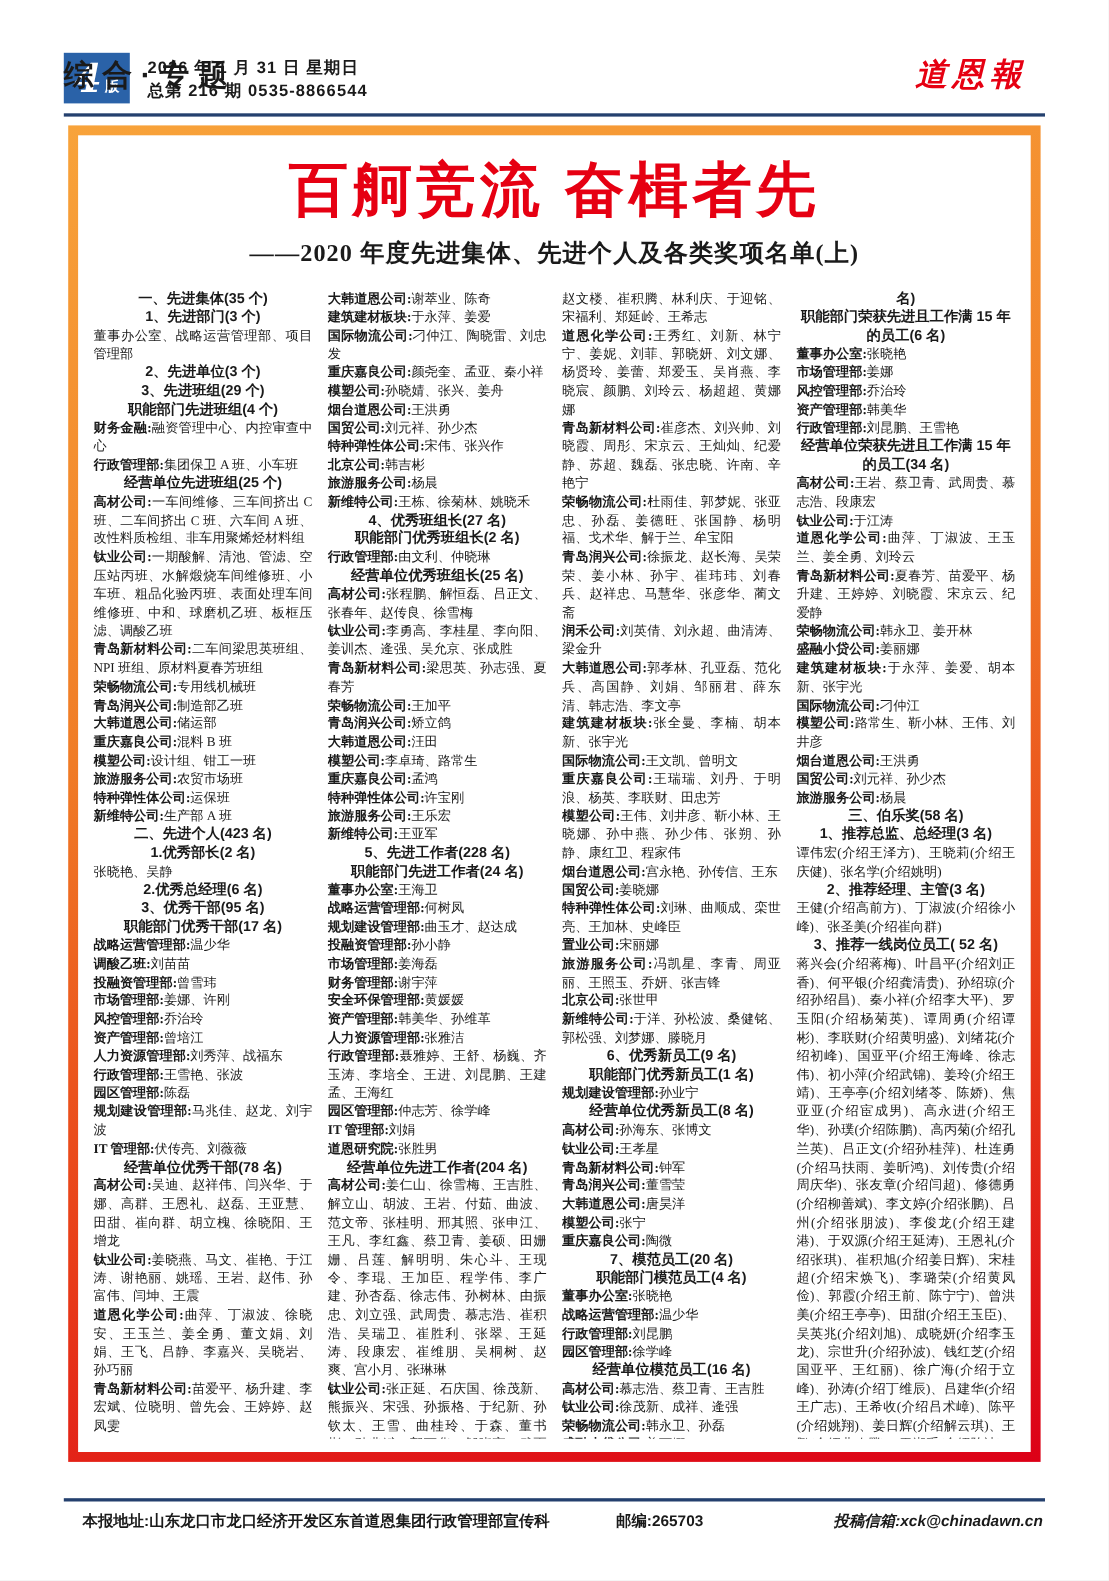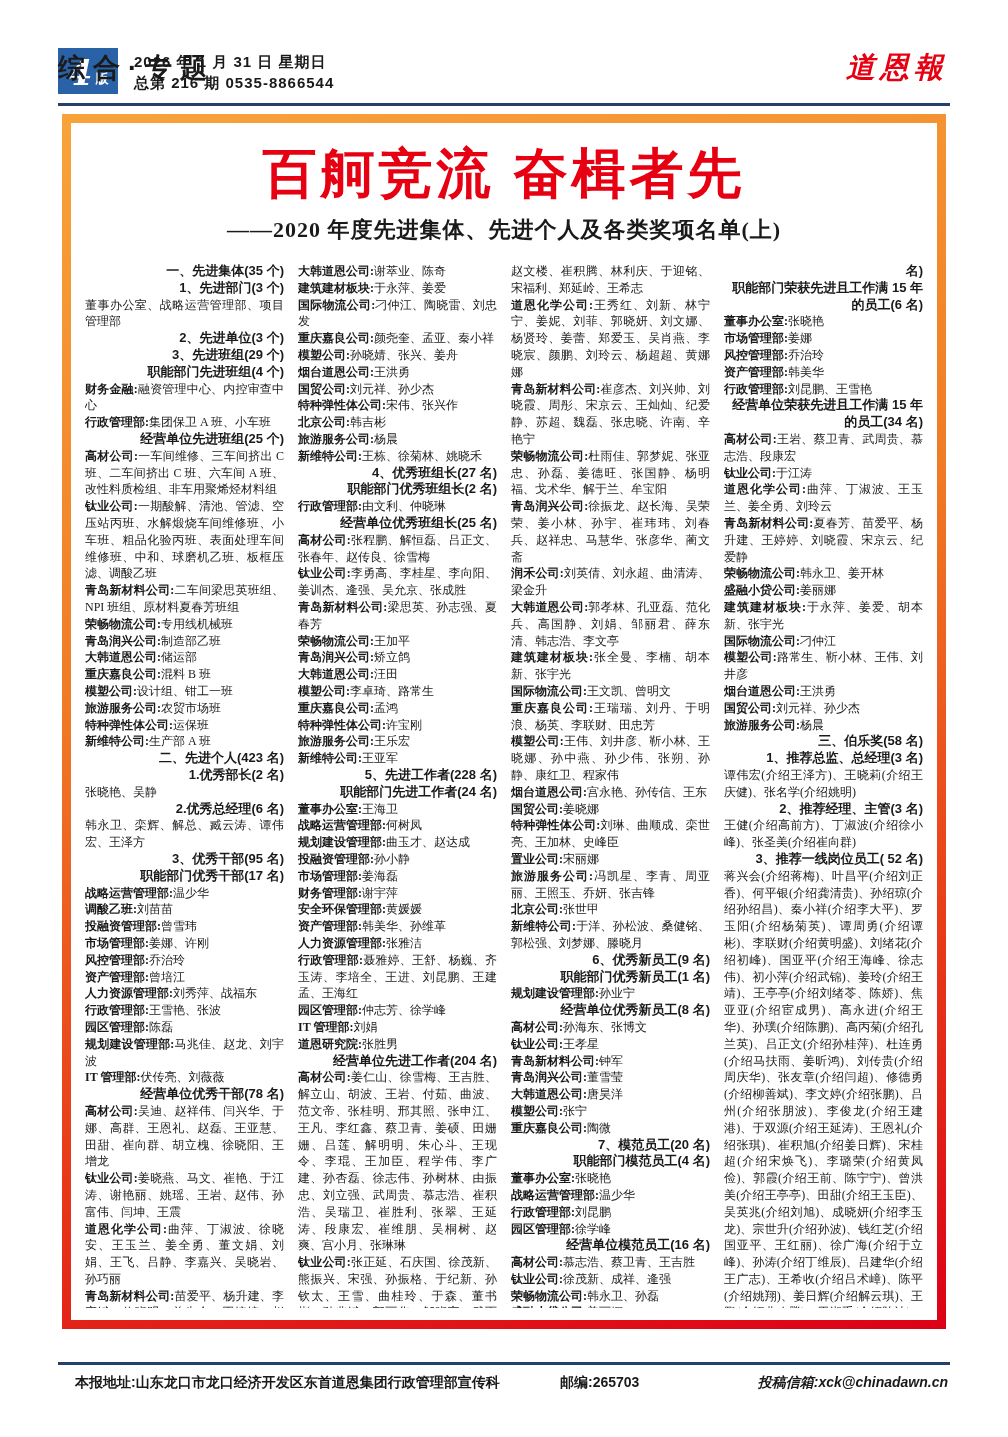--- a/index.html
+++ b/index.html
@@ -14,39 +14,39 @@
   .page-badge {
     position:absolute; left:0; top:3px; width:60px; height:46px;
     background:var(--badge-blue,#2a62a8); color:#fff; display:flex;
     align-items:flex-end; justify-content:center; gap:3px; padding-bottom:4px;
   }
   .page-badge .num { font:italic 700 36px/1 "DejaVu Serif", serif; }
   .page-badge .ban { font:700 13px/1.2 "Liberation Sans", sans-serif; padding-bottom:3px; }
   .hdr-dates { position:absolute; left:76px; top:6px; font:700 15px/21px "Liberation Sans", sans-serif; letter-spacing:1px; }
   .hdr-center { position:absolute; left:0; right:0; top:10px; text-align:left;
     font:900 27px/1 "Liberation Sans", sans-serif; letter-spacing:8px; }
-  .masthead { position:absolute; right:2px; top:8px; color:var(--red,#e60012);
+  .masthead { position:absolute; right:16px; top:8px; color:var(--red,#e60012);
     font:italic 700 29px/1 "DejaVu Serif", serif; letter-spacing:5px;margin-left:42px; }
   .hdr-rule { position:absolute; left:58px; right:58px; top:103px; height:3px; background:var(--navy,#24406e); }
   
   .frame {
     position:absolute; left:62px; top:114px; width:884px; height:1215px;
     background:linear-gradient(165deg,#f8a33a 0%,#f07c26 40%,#e83c18 72%,#dc0017 100%);
     padding:9px;
   }
   .frame-inner { background:#fff; width:100%; height:100%; padding:22px 14px 12px 14px;
     display:flex; flex-direction:column; }
   .art-title { text-align:center; color:var(--red,#e60012);
     font:900 54px/1.05 "Liberation Sans", sans-serif; letter-spacing:4px; }
   .art-subtitle { text-align:center; margin-top:15px;
     font:700 22px/1.2 "Liberation Serif", serif; letter-spacing:1px; }
   .columns { flex:1; display:flex; gap:14px; margin-top:20px; overflow:hidden; }
   .col { flex:1 1 0; overflow:hidden; }
   .col p { text-align:justify; }
-  .col p.h { font:700 13px/16.8px "Liberation Sans", sans-serif; text-align:right; }
+  .col p.h { font:700 13px/16.8px "Liberation Sans", sans-serif; text-align:center; }
   .col p.p, .col p.e { font:400 12px/16.8px "Liberation Serif", serif; }
   .col .lbl { font-weight:700; }
   
   .ftr-rule { position:absolute; left:58px; right:58px; top:1362px; height:3px; background:var(--navy,#24406e); }
   .ftr { position:absolute; left:58px; right:58px; top:1372px; height:24px;
     font:700 14px/20px "Liberation Sans", sans-serif; }
   .ftr .addr { position:absolute; left:17px; }
   .ftr .post { position:absolute; left:502px; }
   .ftr .mail { position:absolute; right:2px;font-style:italic; }
 </style>
@@ -92,21 +92,20 @@
             <p class="e"><span class="lbl">大韩道恩公司:</span>储运部</p>
             <p class="e"><span class="lbl">重庆嘉良公司:</span>混料 B 班</p>
             <p class="e"><span class="lbl">模塑公司:</span>设计组、钳工一班</p>
             <p class="e"><span class="lbl">旅游服务公司:</span>农贸市场班</p>
             <p class="e"><span class="lbl">特种弹性体公司:</span>运保班</p>
             <p class="e"><span class="lbl">新维特公司:</span>生产部 A 班</p>
             <p class="h">二、先进个人(423 名)</p>
             <p class="h">1.优秀部长(2 名)</p>
             <p class="p">张晓艳、吴静</p>
             <p class="h">2.优秀总经理(6 名)</p>
-            <p class="p">韩永卫、栾辉、解总、臧云涛、谭伟宏、王泽方</p>
             <p class="h">3、优秀干部(95 名)</p>
             <p class="h">职能部门优秀干部(17 名)</p>
             <p class="e"><span class="lbl">战略运营管理部:</span>温少华</p>
             <p class="e"><span class="lbl">调酸乙班:</span>刘苗苗</p>
             <p class="e"><span class="lbl">投融资管理部:</span>曾雪玮</p>
             <p class="e"><span class="lbl">市场管理部:</span>姜娜、许刚</p>
             <p class="e"><span class="lbl">风控管理部:</span>乔治玲</p>
             <p class="e"><span class="lbl">资产管理部:</span>曾培江</p>
             <p class="e"><span class="lbl">人力资源管理部:</span>刘秀萍、战福东</p>
             <p class="e"><span class="lbl">行政管理部:</span>王雪艳、张波</p>

